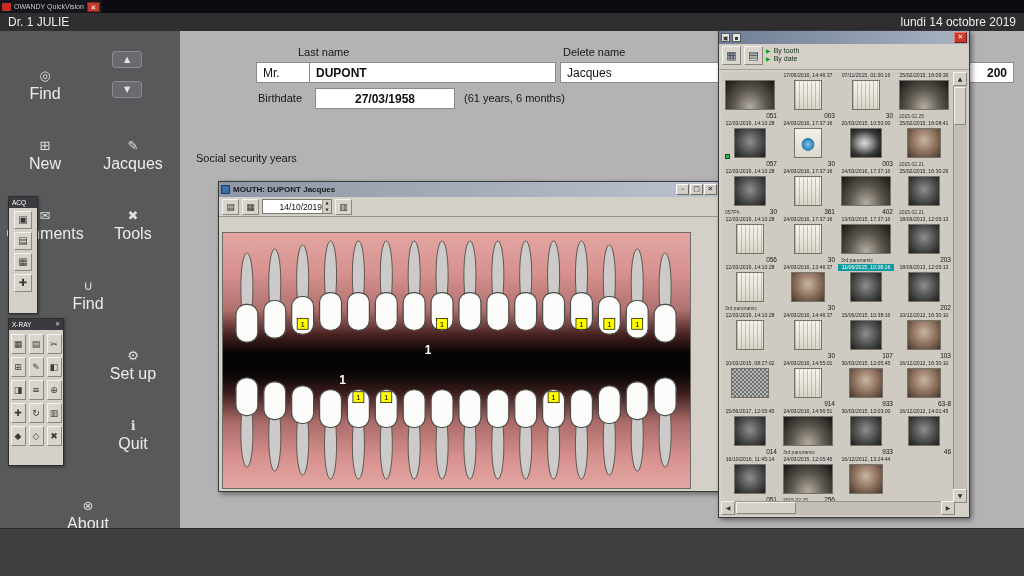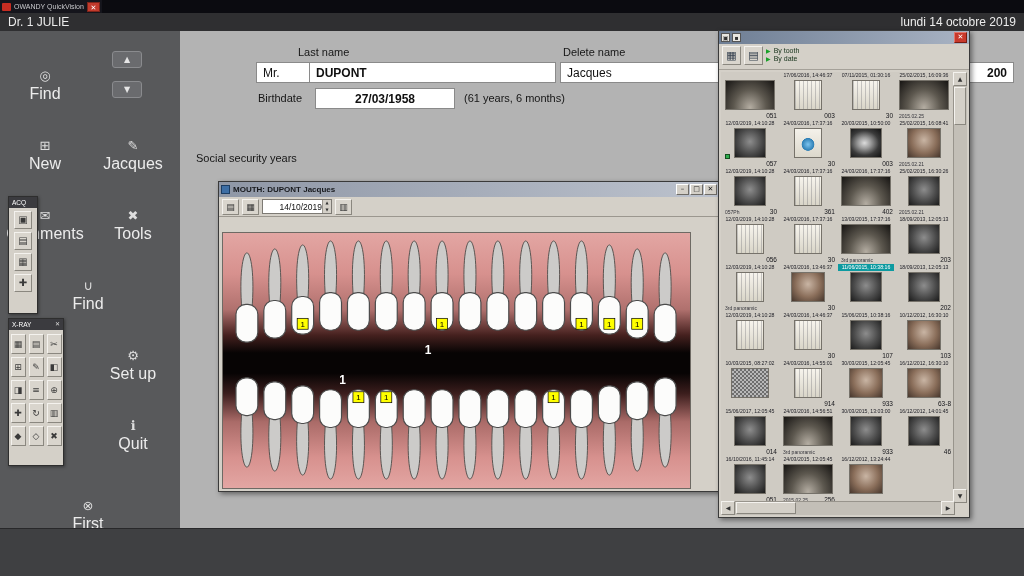--- a/index.html
+++ b/index.html
@@ -160,21 +160,21 @@
       <span class="icon">▤</span>
       <span class="lbl">Book</span>
     </div>
     <div class="sb-item" style="left:95px;top:388px;width:76px">
       <span class="icon">ℹ</span>
       <span class="lbl">Quit</span>
     </div>
 
     <div class="sb-item" style="left:53px;top:468px;width:70px">
       <span class="icon">⊗</span>
-      <span class="lbl">First</span>
+      <span class="lbl">About</span>
     </div>
   </div>
 
   <div class="flabel" style="left:298px;top:46px">Last name</div>
   <div class="flabel" style="left:563px;top:46px">Delete name</div>
   <div class="ffield" style="left:256px;top:62px;width:66px">Mr.</div>
   <div class="ffield" style="left:560px;top:62px;width:225px">Jacques</div>
   <div class="ffield bold" style="left:309px;top:62px;width:247px">DUPONT</div>
   <div class="ffield bold right" style="left:950px;top:62px;width:64px">200</div>
   <div class="flabel" style="left:258px;top:92px">Birthdate</div>

